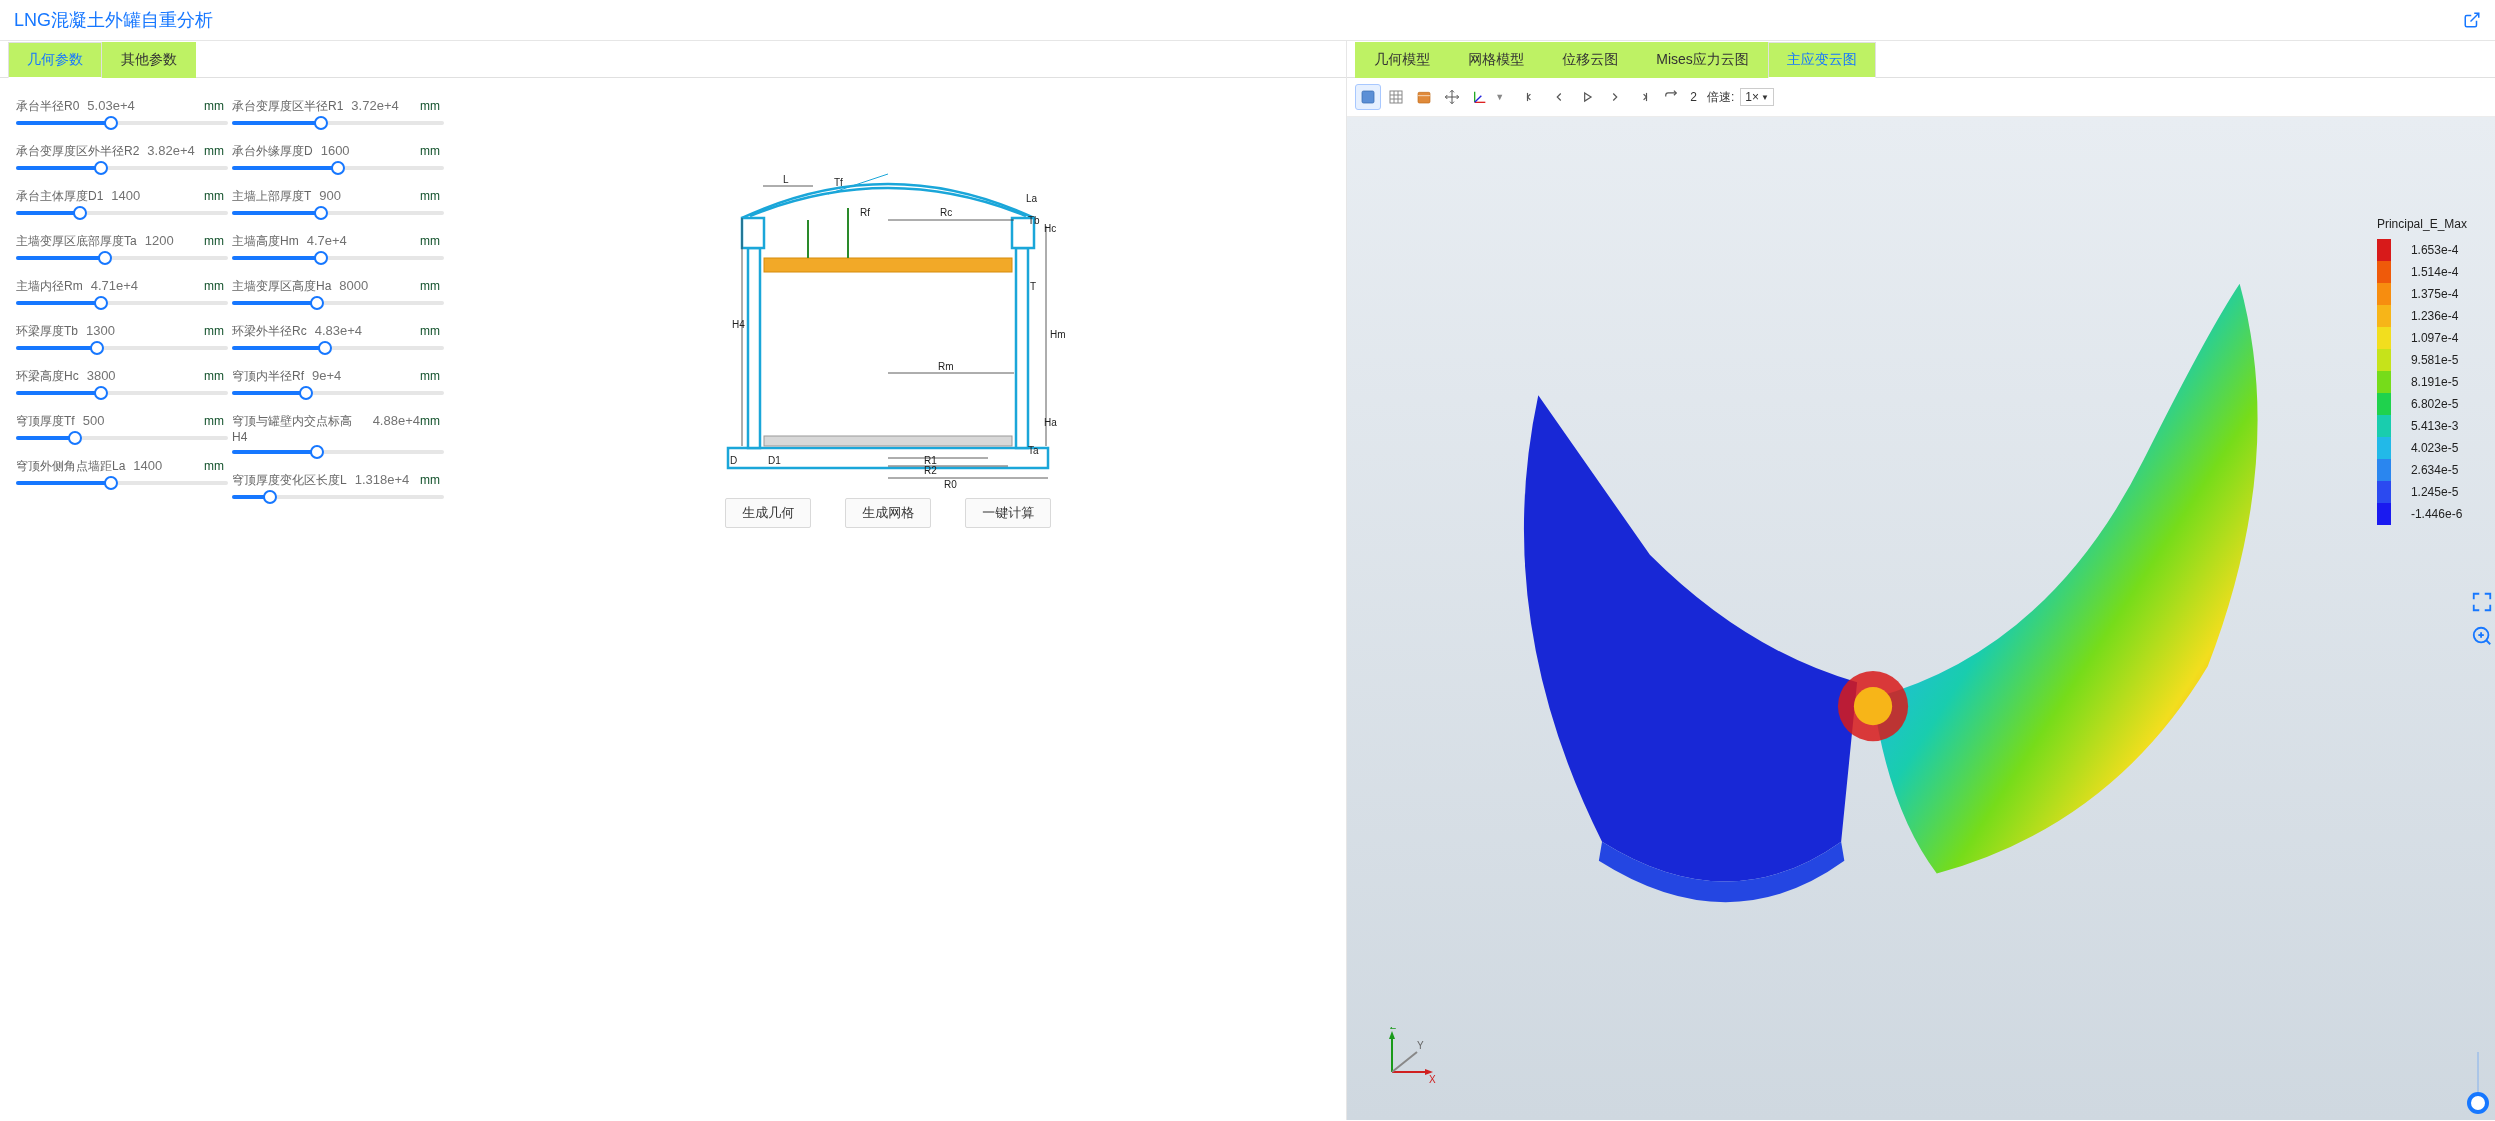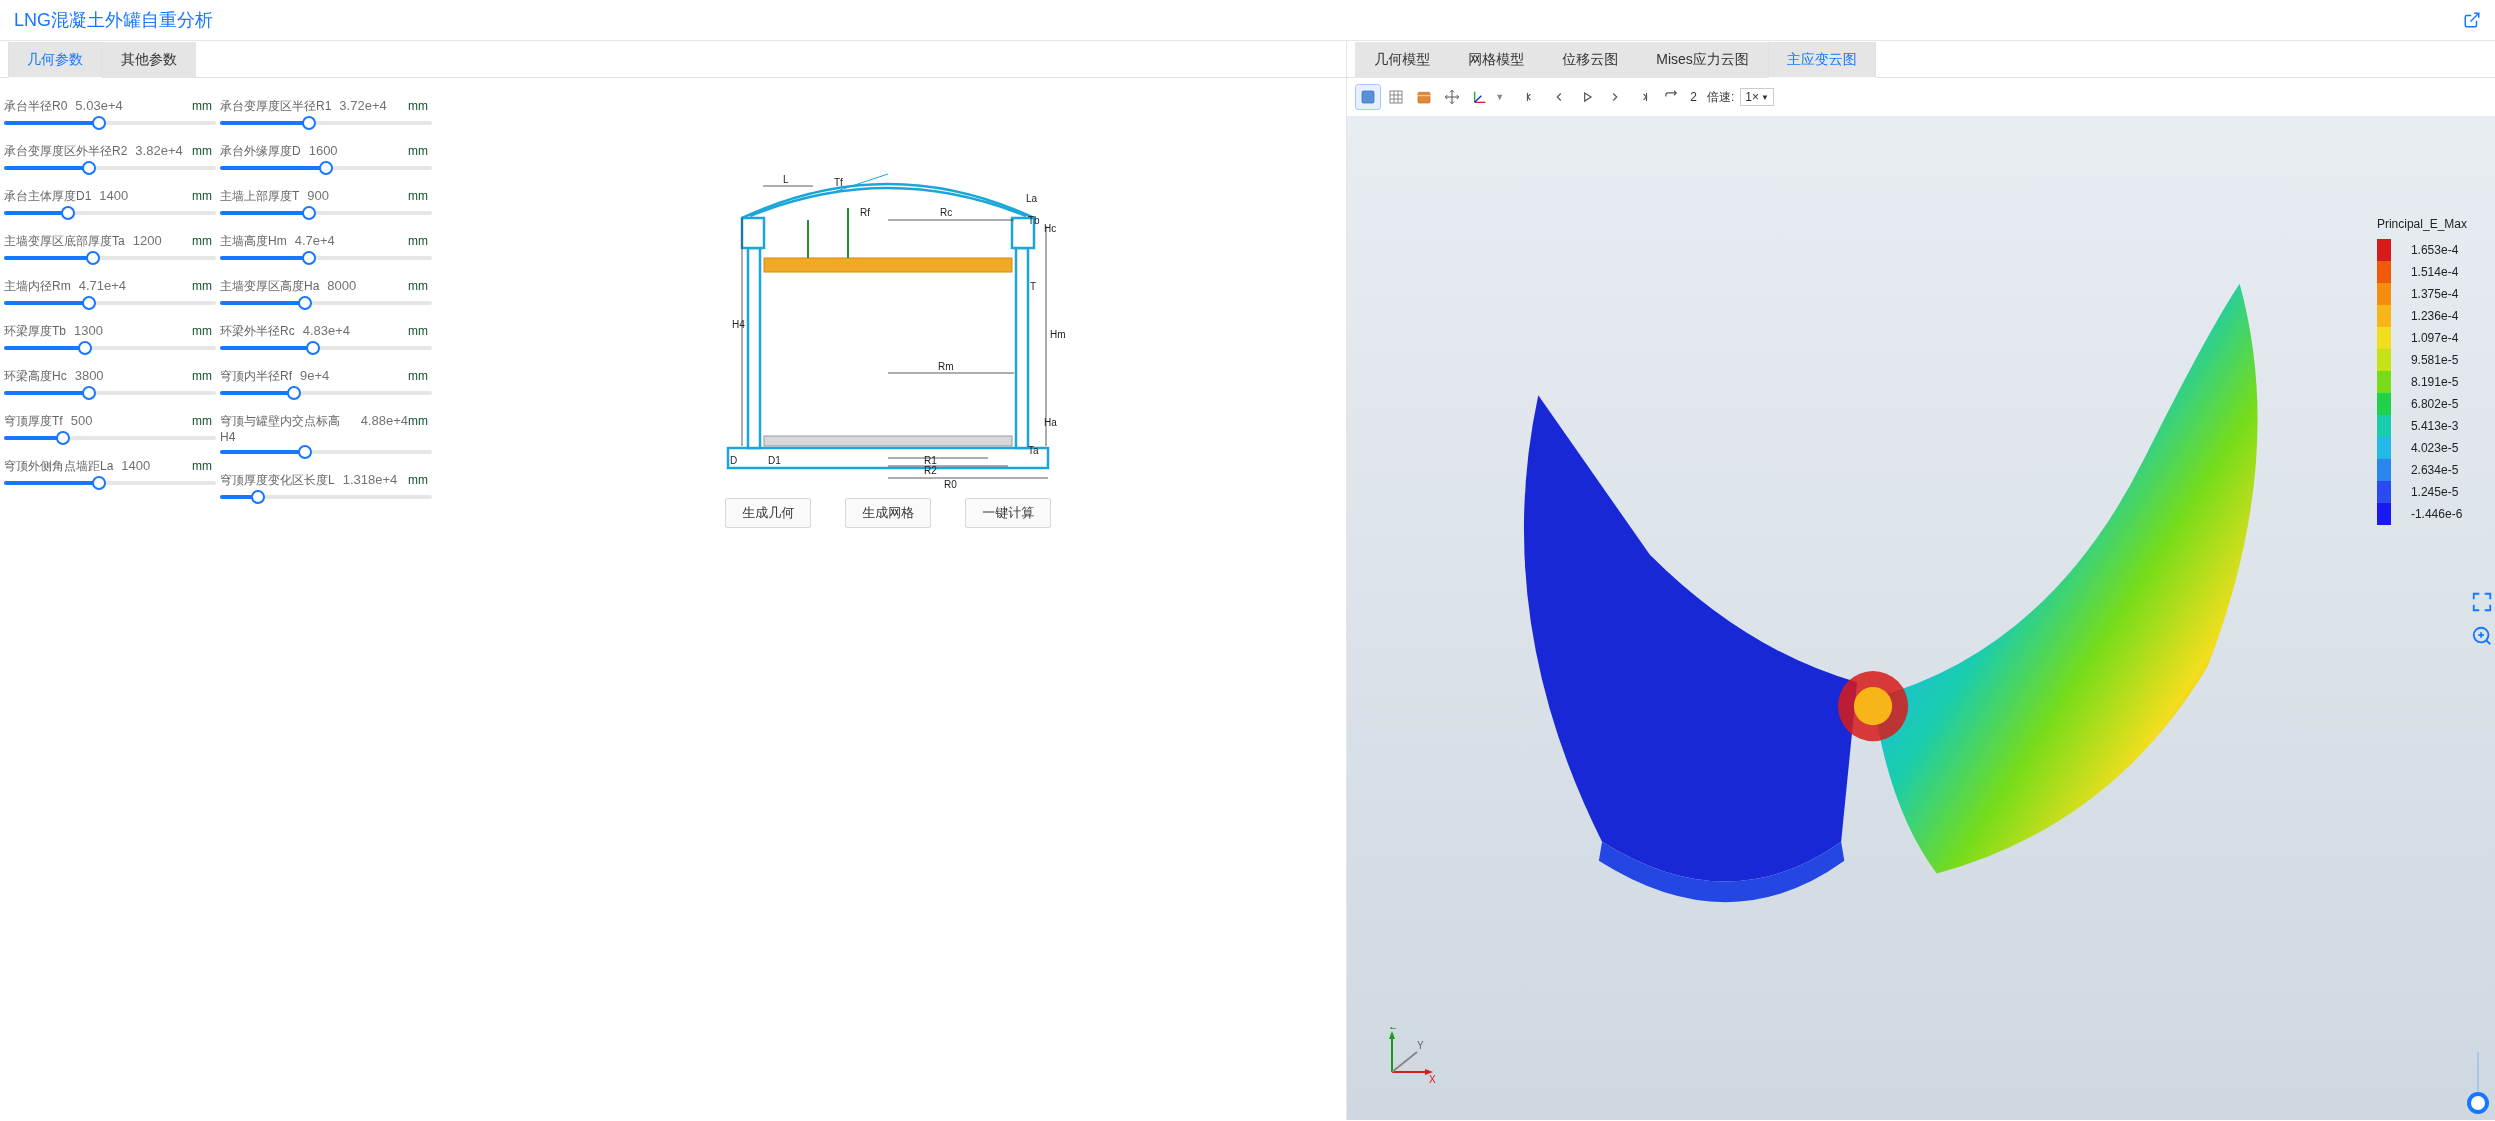--- a/index.html
+++ b/index.html
@@ -15,25 +15,25 @@
 .content { display: flex; height: calc(100vh - 42px); }
 
 .left-panel { width: 54%; display: flex; flex-direction: column; border-right: 1px solid #e6e6e6; }
 .right-panel { width: 46%; display: flex; flex-direction: column; position: relative; }
 
 .tabbar {
   display: flex; border-bottom: 1px solid #e0e0e0; padding-left: 8px;
 }
 .tab {
   padding: 8px 18px; font-size: 14px; color: #333; cursor: pointer; border: 1px solid transparent; border-bottom: none;
-  position: relative; top: 1px; background: #e5e5e5;
+  position: relative; top: 1px; background: #bef264;
 }
 .tab.active { color: #1677ff; border-color: #e0e0e0; border-bottom: 1px solid #fff; }
 
-.left-body { display: flex; flex: 1; padding: 20px 4px; gap: 2px; overflow: auto; }
+.left-body { display: flex; flex: 1; padding: 20px 16px; gap: 2px; overflow: auto; }
 .param-columns { display: flex; gap: 4px; }
 .param-col { width: 212px; }
 .param-row { margin-bottom: 18px; }
 .param-label-line { display: flex; align-items: baseline; justify-content: space-between; margin-bottom: 6px; }
 .param-label-left { display: flex; align-items: baseline; gap: 8px; }
 .param-name { color: #666; font-size: 12px; }
 .param-val { color: #737373; font-size: 13px; font-weight: 500; }
 .param-unit { color: #14532d; font-size: 12px; margin-right: 4px; }
 
 .slider { position: relative; height: 4px; background: #e6e6e6; border-radius: 2px; cursor: pointer; }

